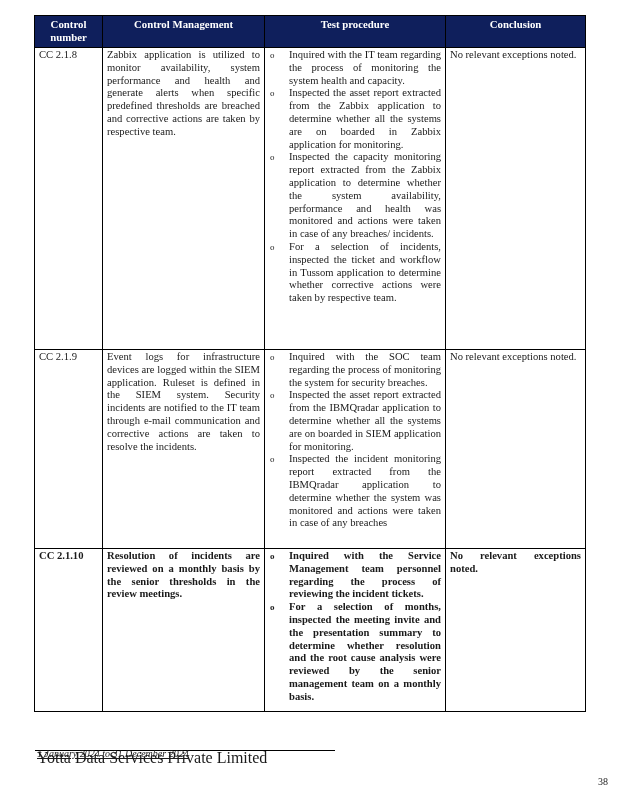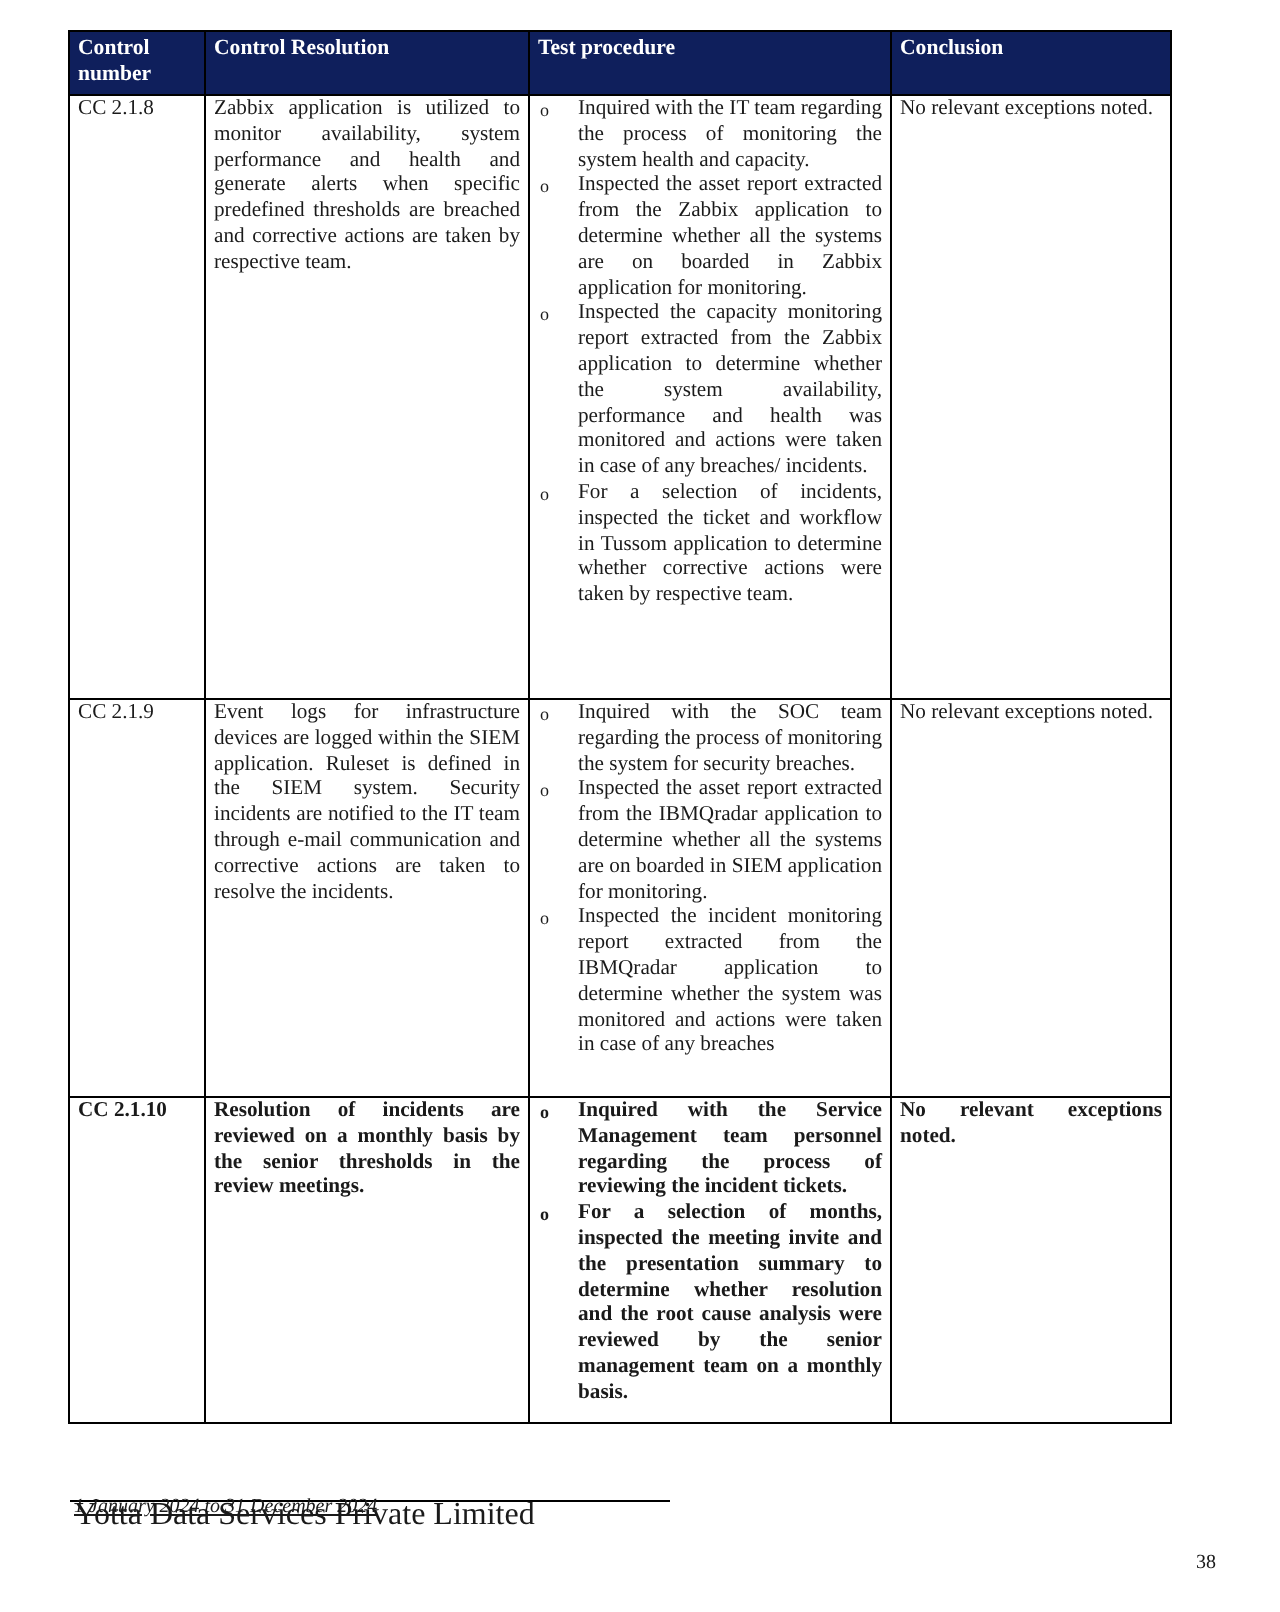--- a/index.html
+++ b/index.html
@@ -18,21 +18,21 @@
   }
   table.controls th, table.controls td {
     border: 1px solid #000;
     vertical-align: top;
     padding: 1px 4px 2px 4px;
   }
   table.controls th {
     background: #0f1f5c;
     color: #ffffff;
     font-weight: bold;
-    text-align: left;
+    text-align: center;
     font-size: 10.8px;
     line-height: 12.6px;
     height: 27px;
     padding-top: 2px;
   }
   td.desc, td.concl, li .txt { text-align: justify; }
   td.proc { padding-left: 2px; padding-right: 3px; }
   ul.steps { list-style: none; margin: 0; padding: 0; }
   ul.steps li { display: flex; }
   ul.steps li .bullet {
@@ -65,21 +65,21 @@
 <table class="controls">
   <colgroup>
     <col style="width:68px">
     <col style="width:162px">
     <col style="width:181px">
     <col style="width:140px">
   </colgroup>
   <thead>
     <tr>
       <th>Control number</th>
-      <th>Control Resolution</th>
+      <th>Control Management</th>
       <th>Test procedure</th>
       <th>Conclusion</th>
     </tr>
   </thead>
   <tbody>
     <tr class="r1">
       <td>CC 2.1.8</td>
       <td class="desc">Zabbix application is utilized to monitor availability, system performance and health and generate alerts when specific predefined thresholds are breached and corrective actions are taken by respective team.</td>
       <td class="proc">
         <ul class="steps">

